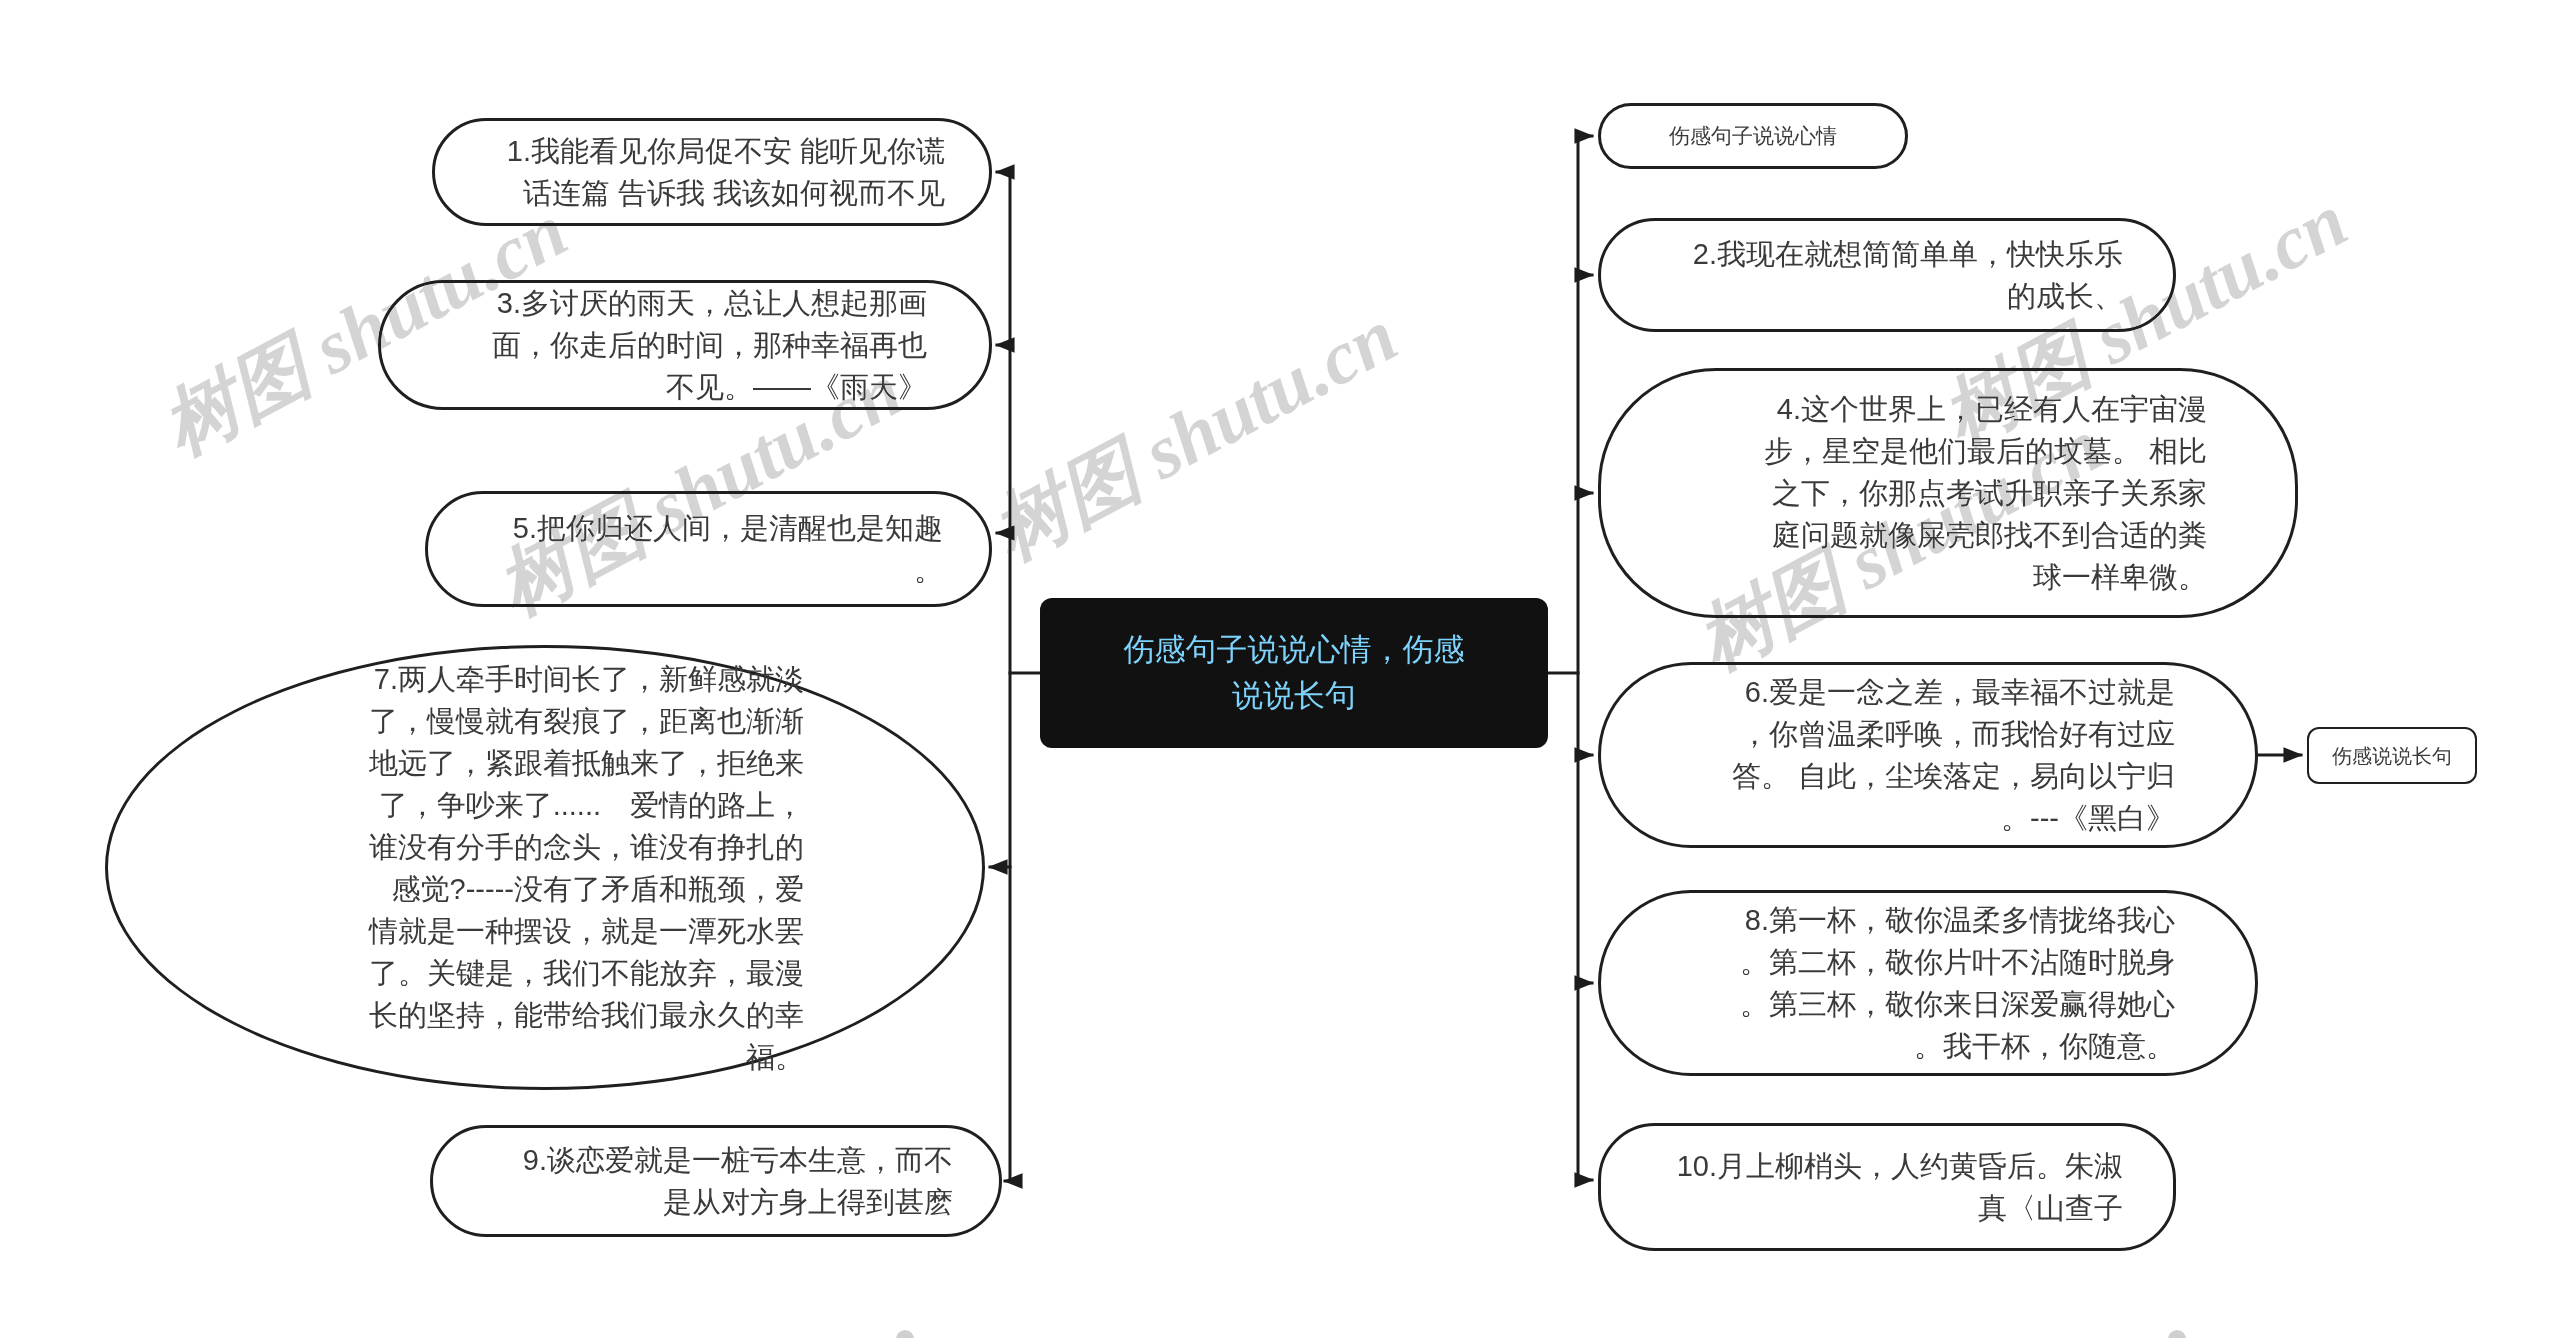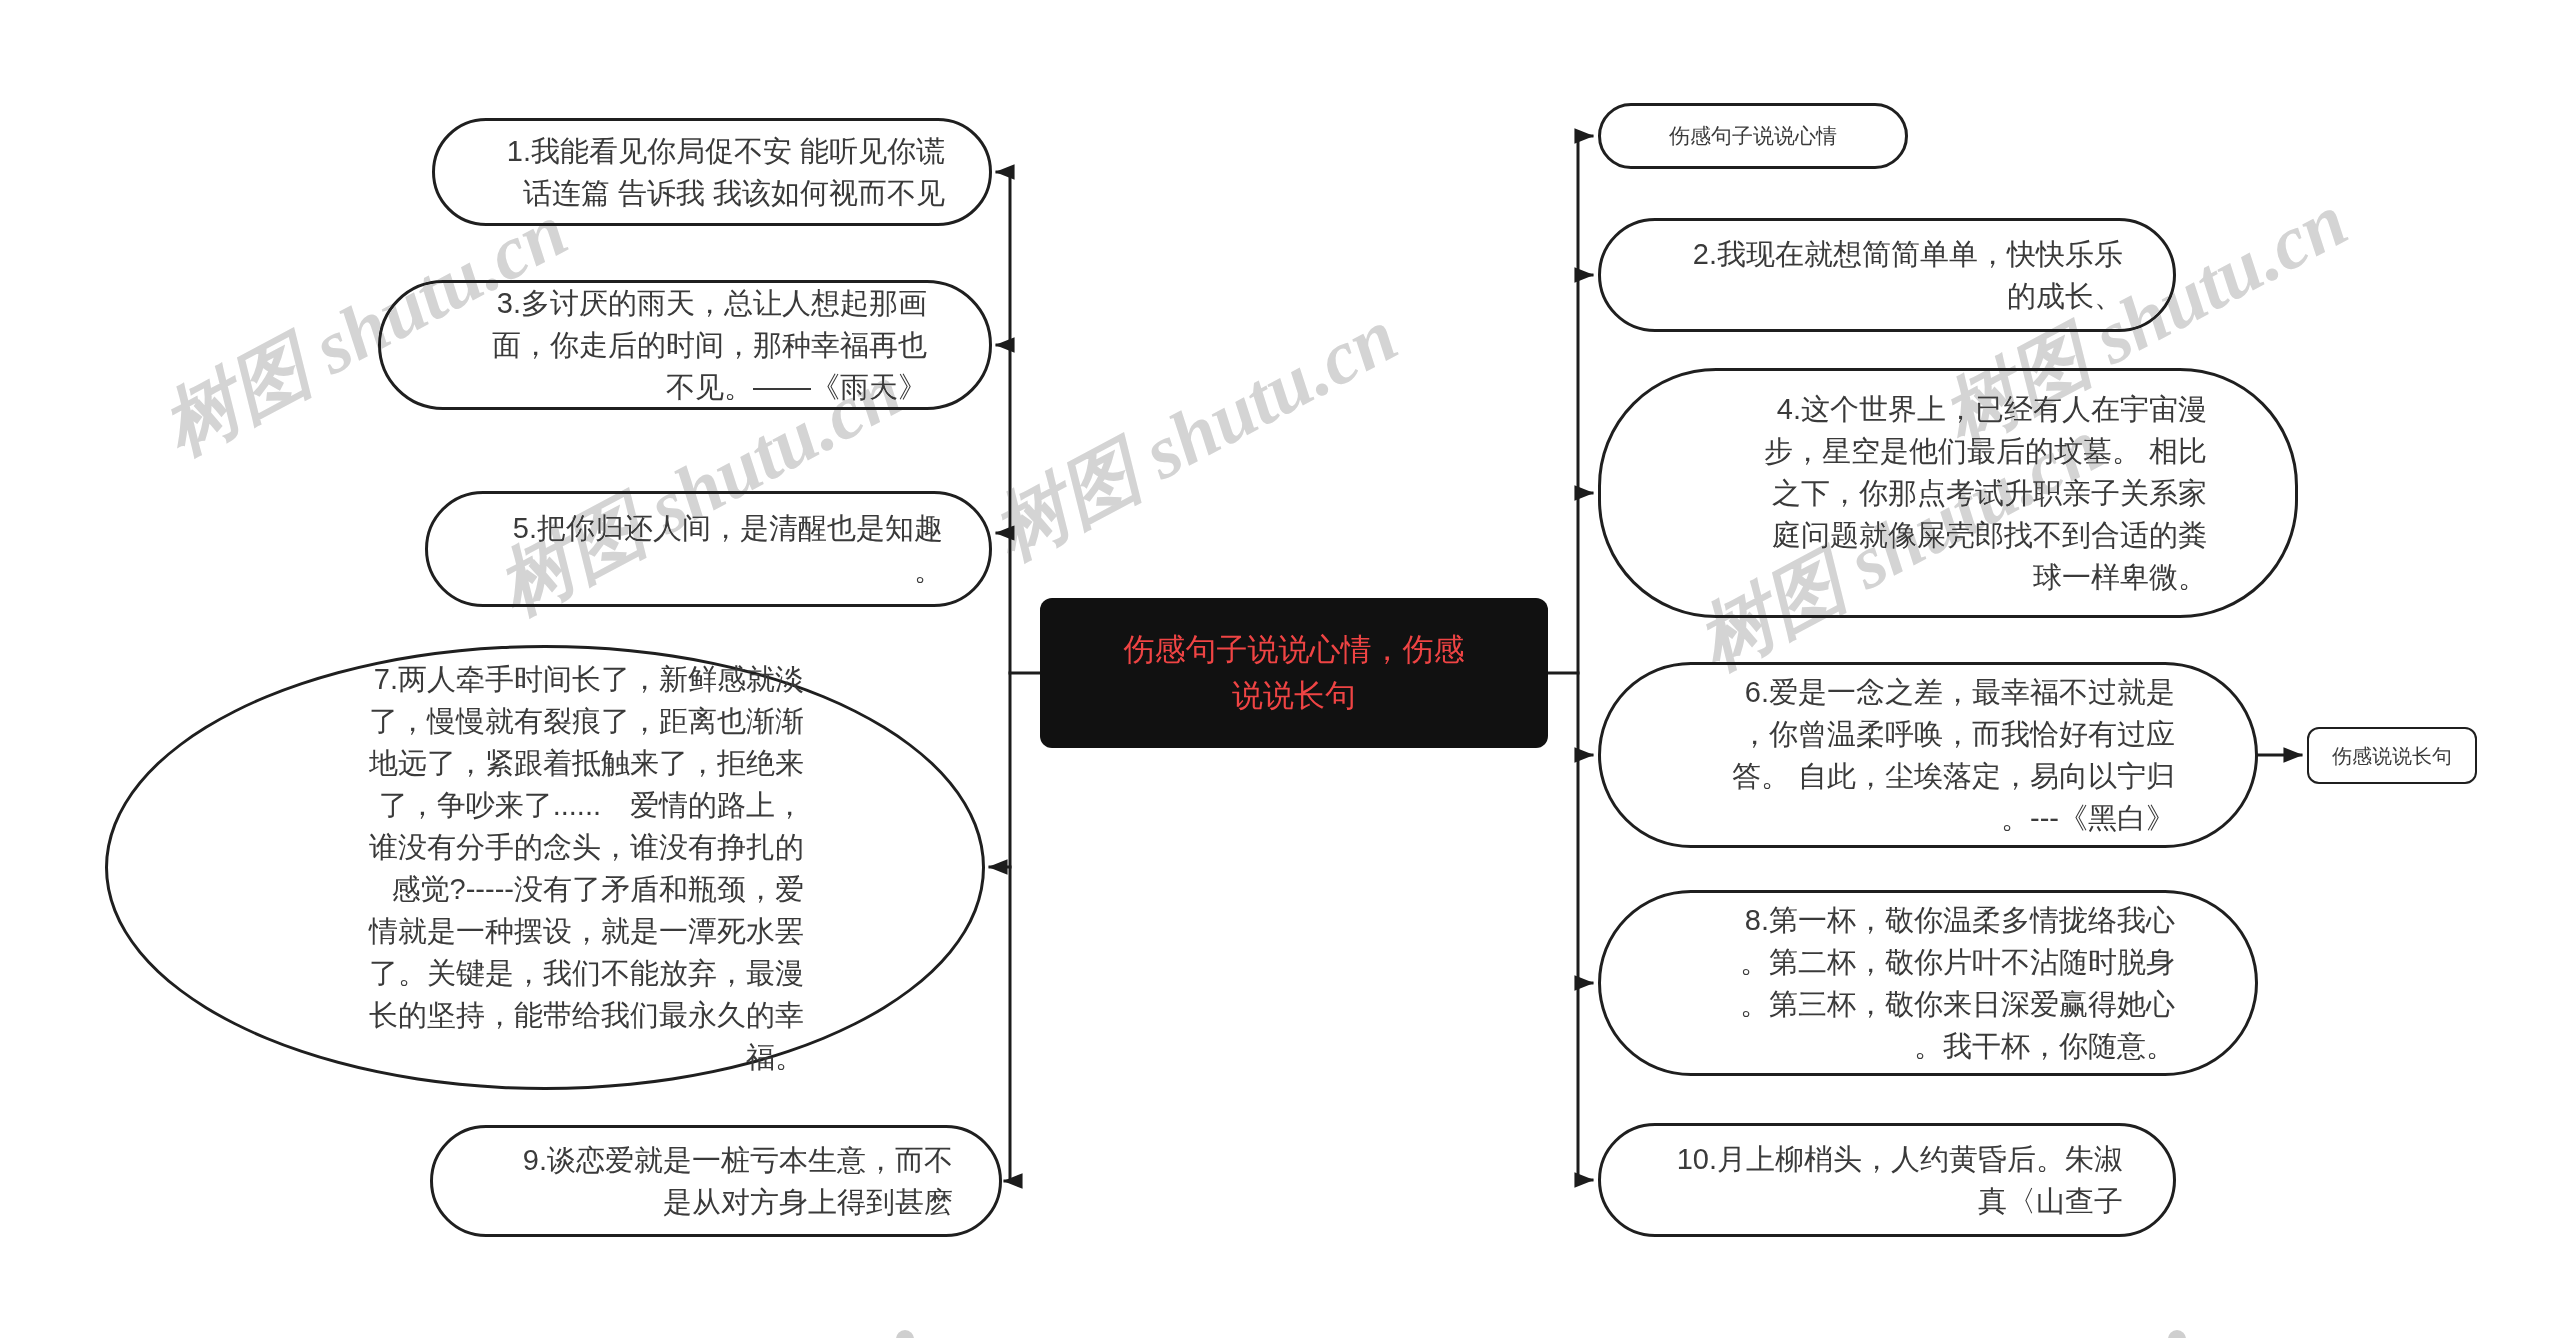--- a/index.html
+++ b/index.html
@@ -9,21 +9,21 @@
   }
   .connectors{position:absolute;left:0;top:0;z-index:1;}
   .node{
     position:absolute;z-index:2;box-sizing:border-box;background:#ffffff;
     border:3px solid #1f1f1f;display:flex;align-items:center;justify-content:flex-start;
     color:#3a3a3a;font-size:29px;line-height:42px;
   }
   .node .txt{white-space:pre-wrap;text-align:right;width:100%;}
   .node.ellipse{border-radius:50%;}
   .node.root{
-    background:#111111;border:none;border-radius:12px;color:#ef4444;
+    background:#111111;border:none;border-radius:12px;color:#7dd3fc;
     font-size:31px;line-height:46px;justify-content:center;
   }
   .node.root .txt{text-align:center;}
   .node.centered{justify-content:center;}
   .node.centered .txt{text-align:center;}
   .node.small-tag{border-width:2px;font-size:20px;line-height:26px;}
   .node.r-top{font-size:21px;line-height:32px;}
   .watermark{
     position:absolute;z-index:3;color:#d4d4d4;mix-blend-mode:darken;
     font-family:"Liberation Serif","DejaVu Serif",serif;font-style:italic;font-weight:600;
@@ -136,21 +136,21 @@
     <span class="txt">伤感说说长句</span>
   </div>
 
   <div class="node" style="left:1598px;top:890px;width:660px;height:186px;border-radius:93px;padding:0 80px;">
     <span class="txt">8.第一杯，敬你温柔多情拢络我心
 。第二杯，敬你片叶不沾随时脱身
 。第三杯，敬你来日深爱赢得她心
 。我干杯，你随意。</span>
   </div>
 
-  <div class="node" style="left:1598px;top:1123px;width:578px;height:114px;border-radius:57px;padding:0 50px;">
+  <div class="node" style="left:1598px;top:1123px;width:578px;height:128px;border-radius:57px;padding:0 50px;">
     <span class="txt">10.月上柳梢头，人约黄昏后。朱淑
 真〈山查子</span>
   </div>
 
   <div class="watermark" style="left:365px;top:330px;">树图 shutu.cn</div>
   <div class="watermark" style="left:700px;top:490px;">树图 shutu.cn</div>
   <div class="watermark" style="left:1195px;top:435px;">树图 shutu.cn</div>
   <div class="watermark" style="left:2145px;top:320px;">树图 shutu.cn</div>
   <div class="watermark" style="left:1900px;top:545px;">树图 shutu.cn</div>
   <div class="wm-frag" style="left:896px;top:1330px;"></div>

